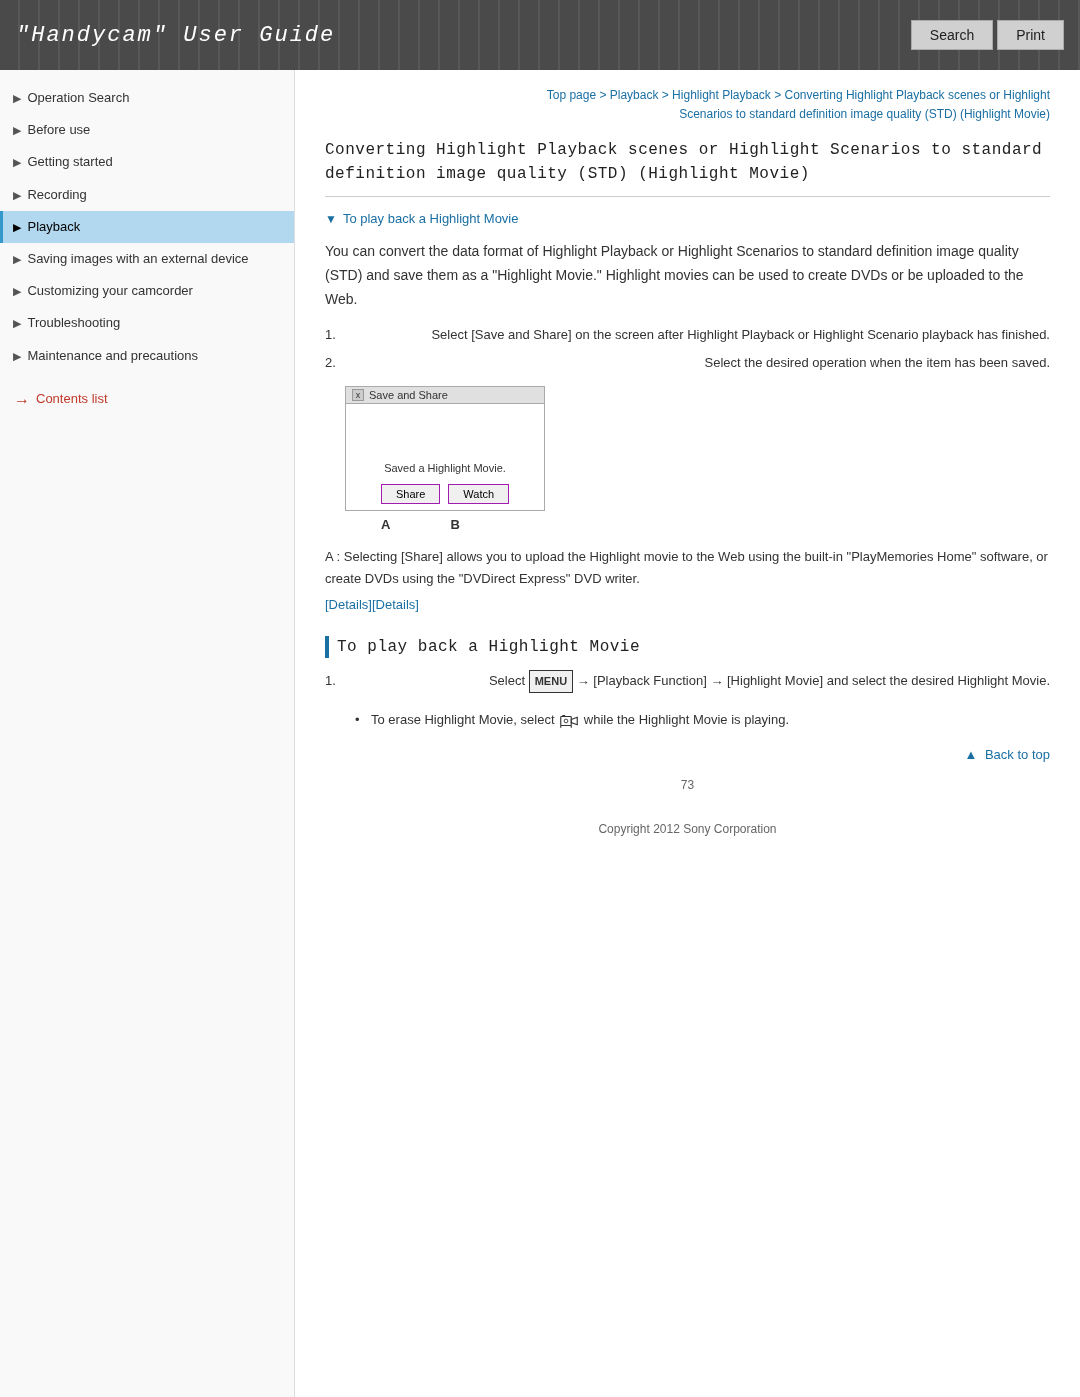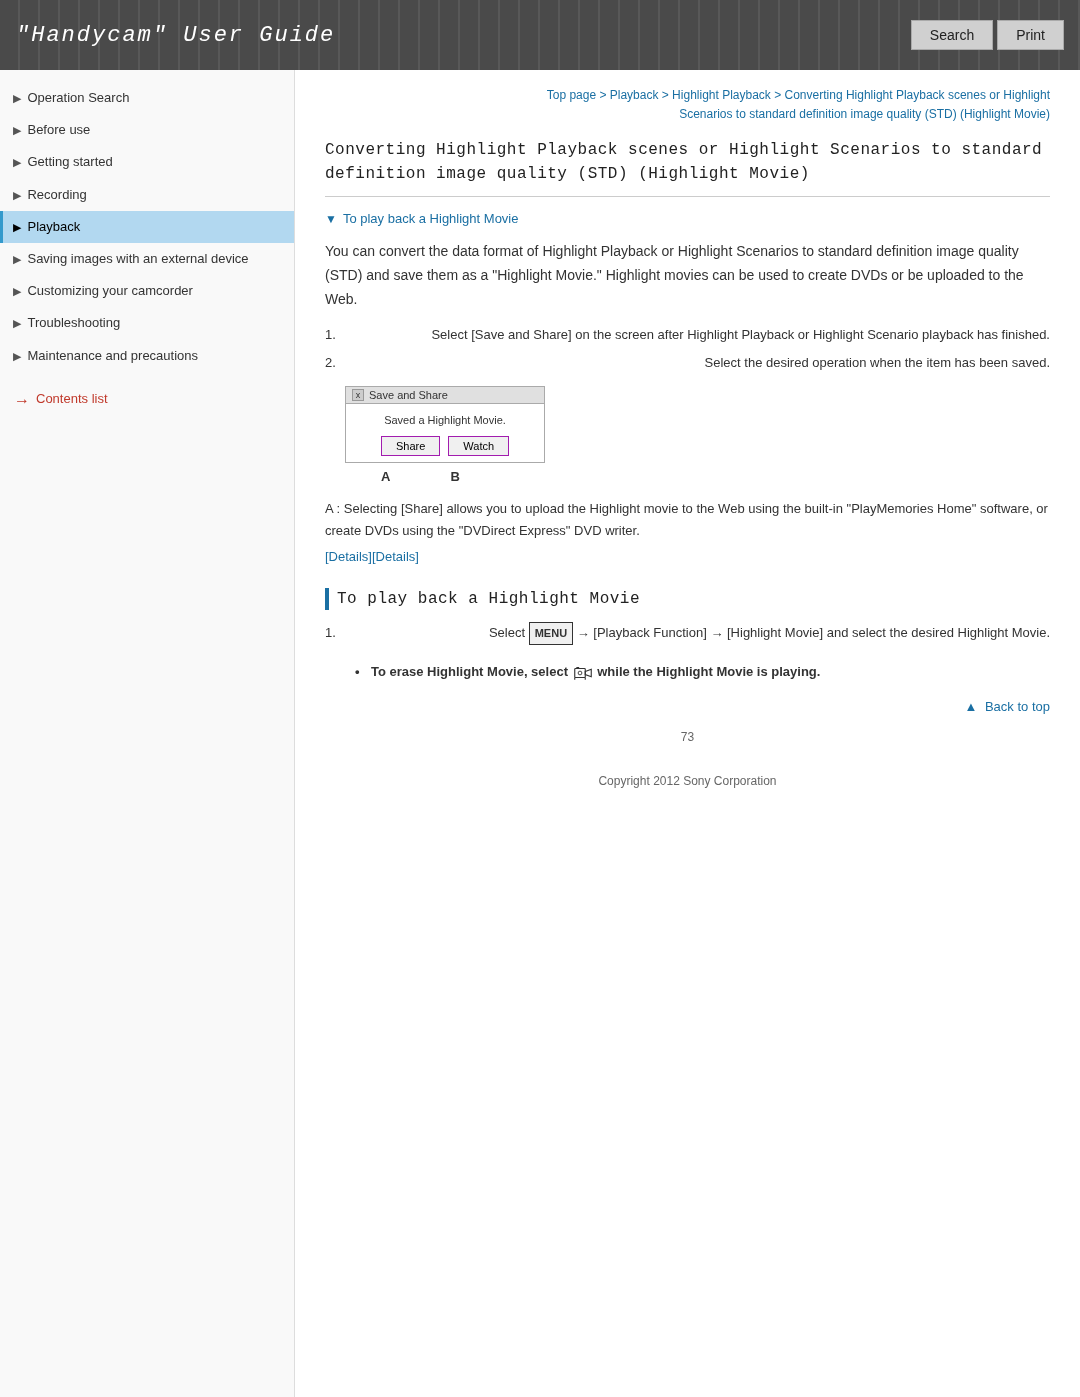--- a/index.html
+++ b/index.html
@@ -199,20 +199,21 @@
       line-height: 11px;
       cursor: pointer;
     }
     .screenshot-body {
       padding: 10px 10px 6px 10px;
       text-align: center;
     }
     .screenshot-body .msg {
       font-size: 11px;
       margin-bottom: 10px;
+      margin-top: 48px;
     }
     .screenshot-buttons {
       display: flex;
       gap: 8px;
       justify-content: center;
     }
     .screenshot-buttons button {
       border: 1px solid #a21caf;
       background: #f0f0f0;
       padding: 3px 14px;
@@ -259,21 +260,20 @@
       background: #1a6fa3;
       margin-right: 8px;
       display: inline-block;
     }
 
     
     .bullet-list {
       list-style: none;
       padding: 0;
       margin: 16px 0 12px 30px;
-      font-weight: bold;
     }
     .bullet-list li {
       font-size: 13px;
       line-height: 1.7;
       padding-left: 16px;
       position: relative;
     }
     .bullet-list li::before {
       content: '•';
       position: absolute;

